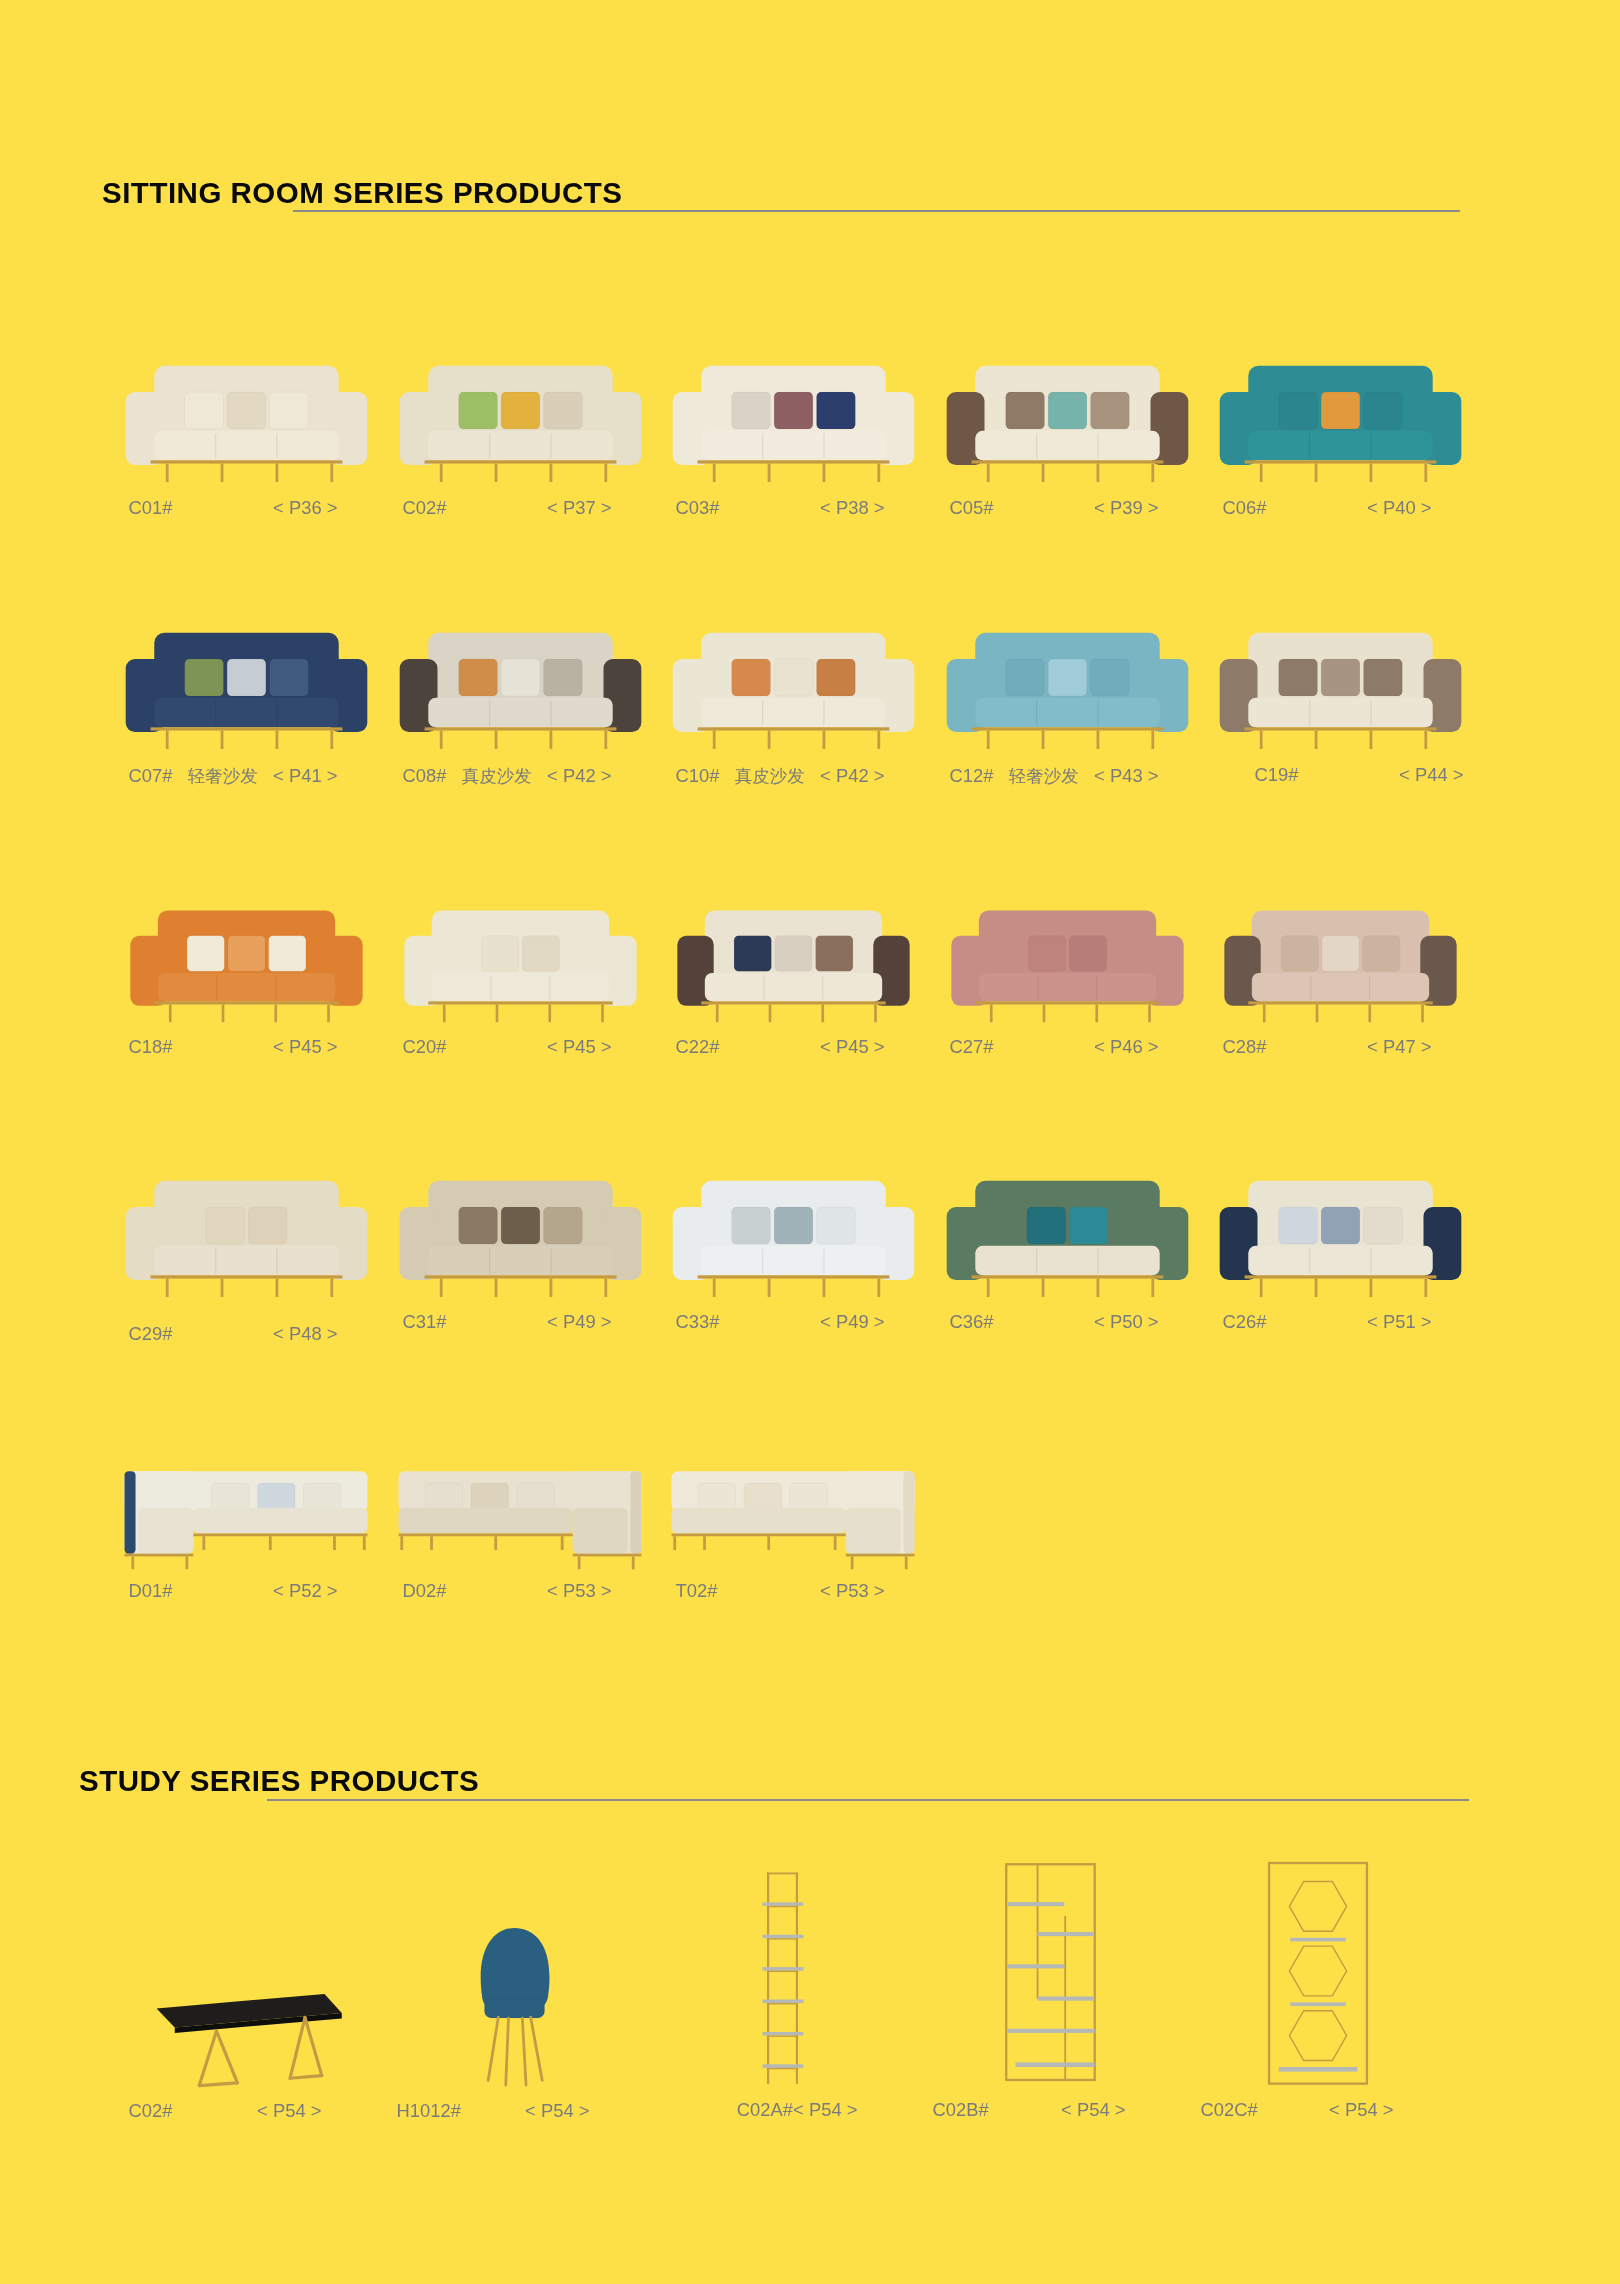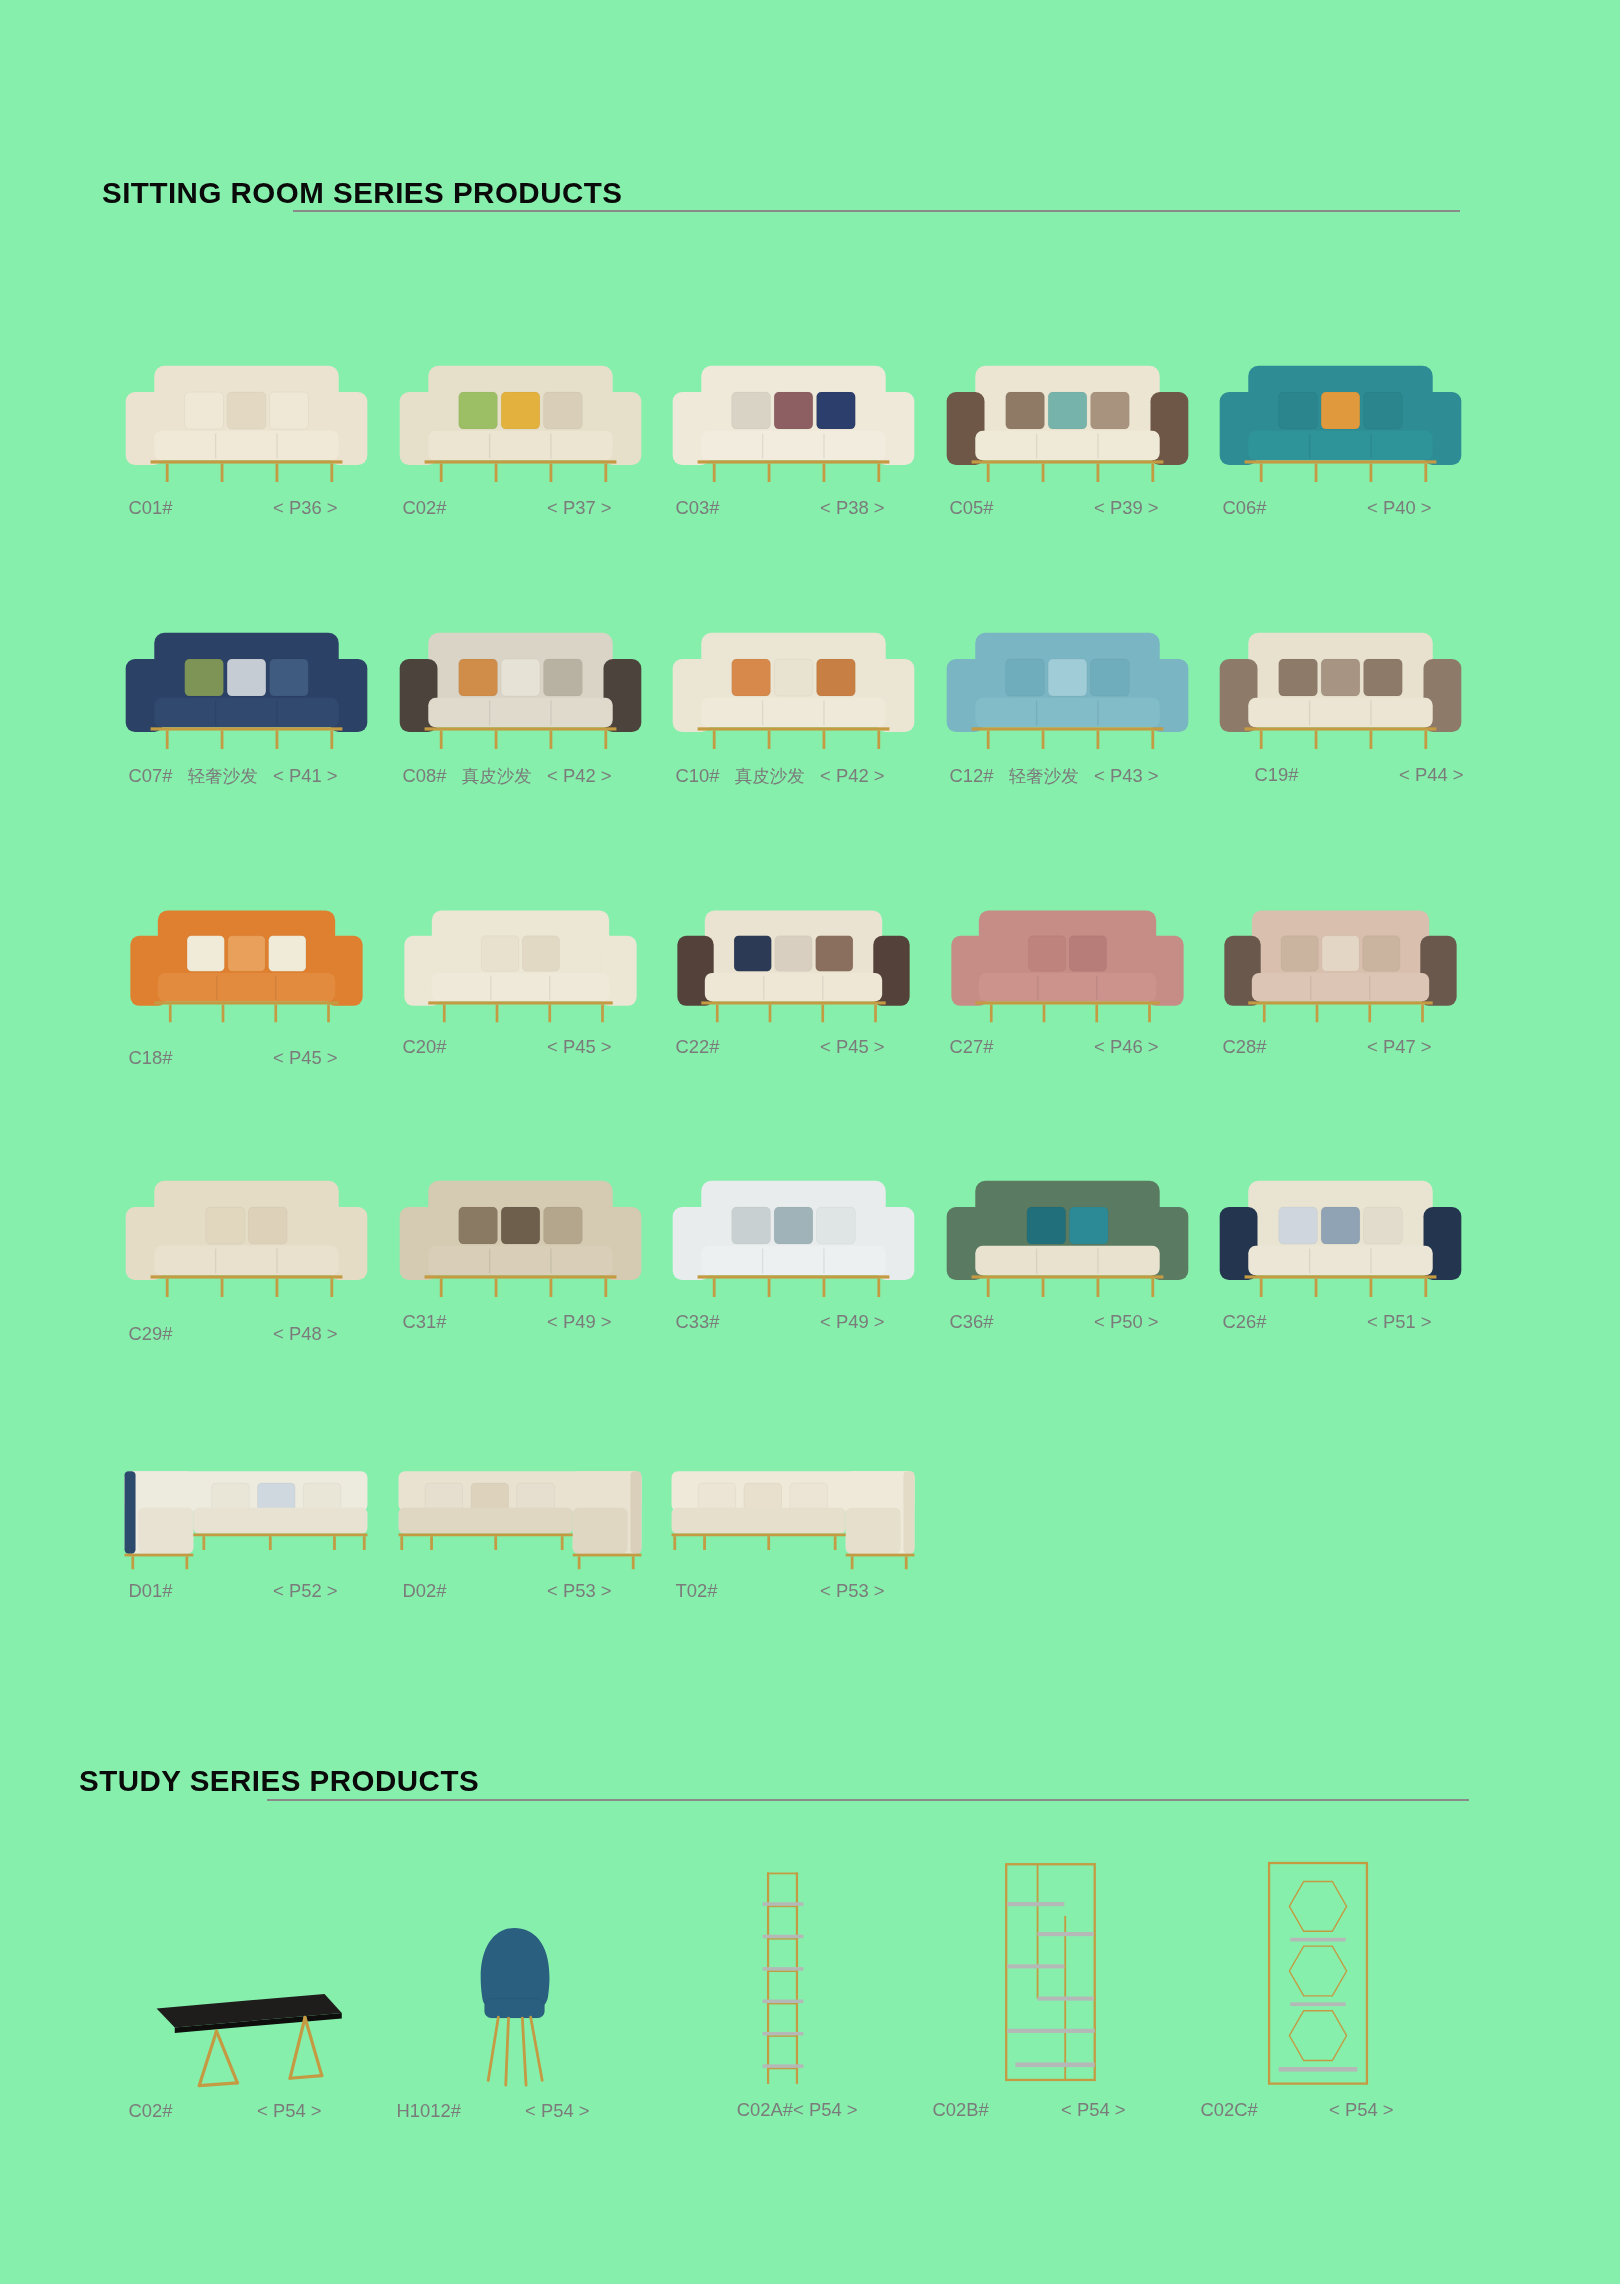--- a/index.html
+++ b/index.html
@@ -1,20 +1,20 @@
 <!DOCTYPE html>
 <html style="font-size:7.4px"><head>
 <meta charset="utf-8">
 <style>
   html,body{margin:0;padding:0;}
   body{
     width:1621px;height:2284px;background:#ffffff;position:relative;
     font-family:"Liberation Sans",sans-serif;
   }
-  .page{position:absolute;left:0;top:0;width:1621px;height:2284px;background:#86efac;overflow:hidden;}
+  .page{position:absolute;left:0;top:0;width:1621px;height:2284px;background:#fde047;overflow:hidden;}
   .sec-title{
     position:absolute;font-weight:bold;font-size:29.5px;letter-spacing:0.5px;color:#0a0a0a;white-space:nowrap;
   }
   #title-0{left:102px;top:156px;}
   #title-1{left:79px;top:1744px;}
   .rule{position:absolute;height:2.3px;background:#8a8a8a;}
   #rule-0{left:293px;top:210px;width:1167px;}
   #rule-1{left:267px;top:1799px;width:1202px;}
   .card{position:absolute;width:258px;}
   .art{
@@ -300,21 +300,21 @@
               <rect x="70" y="176" width="400" height="64" rx="16" fill="#e28a3e"></rect>
               <line x1="203" y1="182" x2="203" y2="236" stroke="rgba(0,0,0,0.07)" stroke-width="3"></line>
               <line x1="336" y1="182" x2="336" y2="236" stroke="rgba(0,0,0,0.07)" stroke-width="3"></line>
               <rect x="62" y="240" width="416" height="7" fill="#c49a42"></rect>
               <rect x="95" y="247" width="6" height="40" fill="#c49a42"></rect>
               <rect x="214" y="247" width="6" height="40" fill="#c49a42"></rect>
               <rect x="333" y="247" width="6" height="40" fill="#c49a42"></rect>
               <rect x="452" y="247" width="6" height="40" fill="#c49a42"></rect>
             </svg>
           </div>
-      <div class="label" style="top: 152px; width: 209px; justify-content: space-between;">
+      <div class="label" style="top: 141px; width: 209px; justify-content: space-between;">
         <span class="code">C18#</span>
 
         <span class="pref">&lt; P45 &gt;</span>
       </div>
     </div>
         <div class="card" style="left: 391px; top: 895px; height: 174px;">
       <div class="art" style="height: 133px;">
             <svg width="249" height="133" viewBox="0 0 540 300" preserveAspectRatio="xMidYMax meet" xmlns="http://www.w3.org/2000/svg">
               <rect x="70" y="35" width="400" height="150" rx="22" fill="#ece6d4"></rect>
               <rect x="182" y="92" width="84" height="80" rx="10" fill="#e8e1cd" stroke="rgba(0,0,0,0.08)"></rect>

